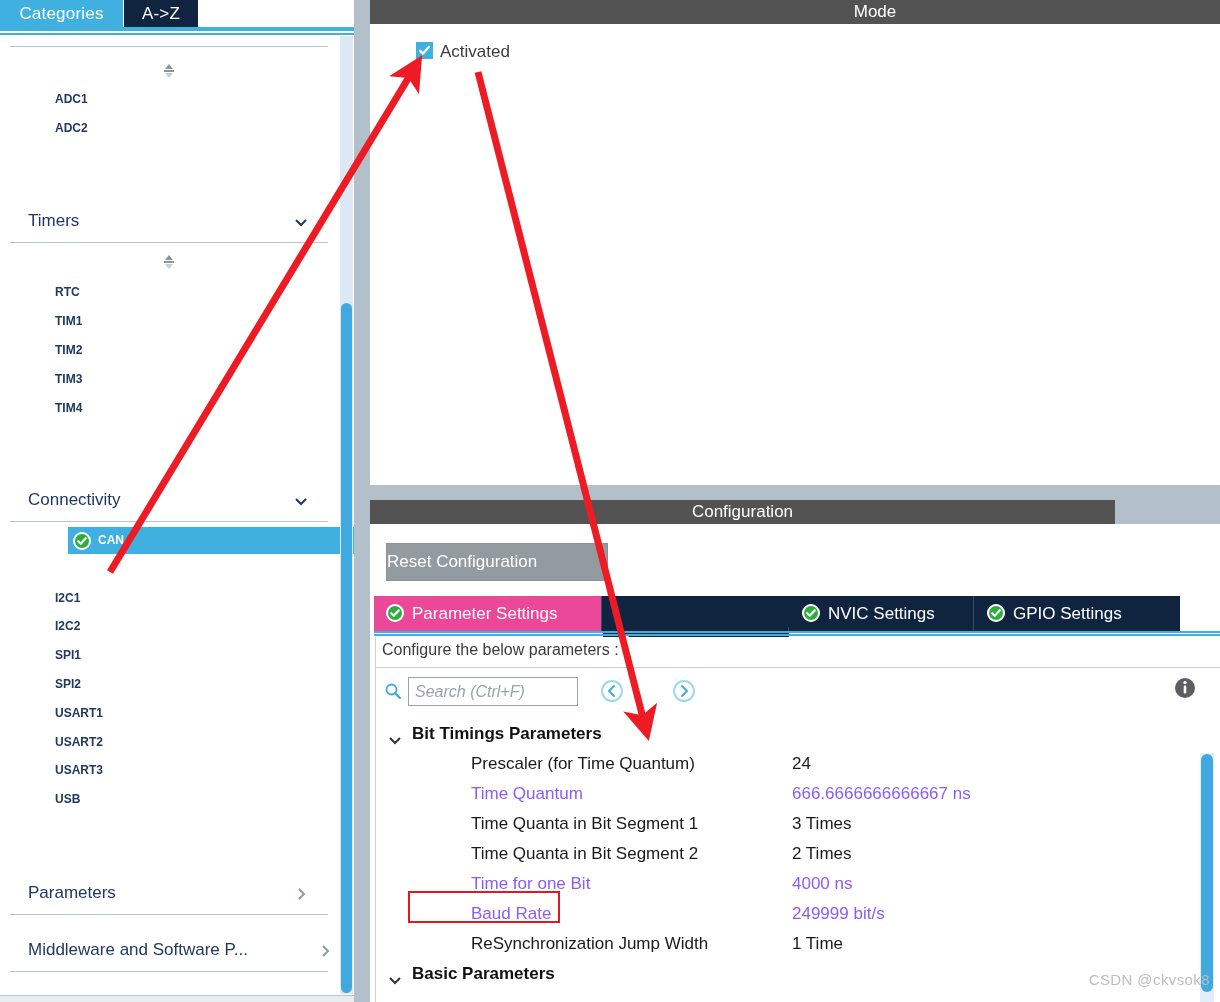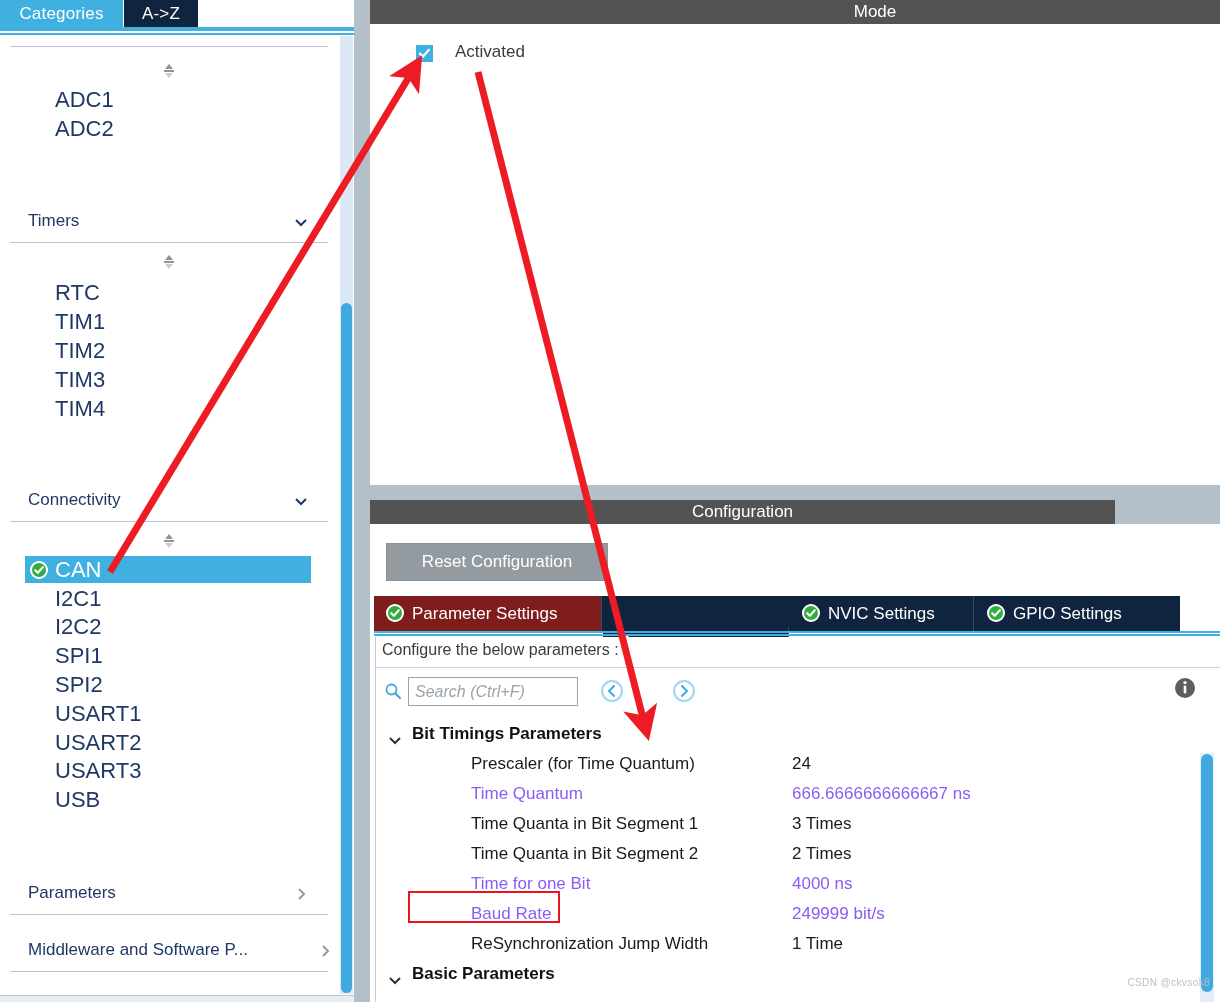--- a/index.html
+++ b/index.html
@@ -60,22 +60,23 @@
   }
   .chev svg { display: block; }
 
   .collapse-handle {
     position: absolute; left: 160px; width: 18px; height: 16px;
   }
   .collapse-handle svg { display: block; }
 
   .tree-item {
     position: absolute; left: 25px; width: 286px; height: 27px;
-    font-size: 22px; color: #1f3864; line-height: 27px;
+    font-size: 12px; color: #1f3864; line-height: 27px;
     padding-left: 30px;
+    font-weight: bold;
   }
   .tree-item.selected {
     background: #3fb0e0; color: #ffffff;
   }
   .ok-badge {
     position: absolute; left: 5px; top: 5px;
     width: 18px; height: 18px; border-radius: 50%;
     background: #ffffff; border: 0;
   }
   .ok-badge svg { display: block; }
@@ -107,52 +108,52 @@
     position: absolute; height: 24px; background: #535353;
     color: #ffffff; font-size: 17px; line-height: 24px; text-align: center;
   }
   #mode-title { left: 4px; top: 0; width: 1010px; }
   #mode-body {
     position: absolute; left: 4px; top: 24px; width: 850px; height: 461px;
     background: #ffffff;
   }
   .checkrow {
     position: absolute; left: 46px; top: 18px;
-    display: flex; align-items: flex-end; gap: 22px;
+    display: flex; align-items: flex-start; gap: 7px;
   }
   .chkbox {
     width: 17px; height: 17px; background: #3fb0e0; border: 0;
     display: flex; align-items: center; justify-content: center;
   }
   .chkbox svg { display: block; }
   .chk-label { font-size: 17px; color: #3c3c3c; }
 
   #config-title { left: 4px; top: 500px; width: 745px; }
   #config-body {
     position: absolute; left: 4px; top: 524px; width: 850px; height: 478px;
     background: #ffffff;
   }
 
   #reset-btn {
     position: absolute; left: 16px; top: 19px; width: 222px; height: 38px;
     background: #949ba0; border: 1px solid #8b9297;
-    color: #ffffff; font-size: 17px; line-height: 36px; text-align: center;
+    color: #ffffff; font-size: 17px; line-height: 36px; text-align: left;
   }
 
   #tabstrip {
     position: absolute; left: 4px; top: 72px; width: 806px; height: 35px;
     background: #10233f;
   }
   .ctab {
     position: absolute; top: 0; height: 35px; background: #10233f;
     color: #ffffff; font-size: 17px; line-height: 35px;
     padding-left: 38px; padding-right: 14px;
     border-right: 1px solid #34496b;
   }
-  .ctab.active { background: #7f1d1d; }
+  .ctab.active { background: #ec4899; }
   .ctab .ok-badge { left: 12px; top: 8px; }
   #tabstrip-underline {
     position: absolute; left: 4px; top: 107px; width: 846px; height: 2px;
     background: #3fb0e0;
   }
   #tabstrip-underline2 {
     position: absolute; left: 4px; top: 110px; width: 846px; height: 2px;
     background: #3fb0e0;
   }
 
@@ -206,21 +207,21 @@
     position: absolute; left: 824px; top: 116px; width: 14px; height: 358px;
     background: #e3eefa;
   }
   #right-scroll-thumb {
     position: absolute; left: 825px; top: 117px; width: 12px; height: 238px;
     background: #3fa9e0; border-radius: 6px;
   }
 
   #watermark {
     position: absolute; right: 10px; bottom: 14px;
-    font-size: 10px; color: #b9bfc4; letter-spacing: .4px;
+    font-size: 15px; color: #b9bfc4; letter-spacing: .4px;
   }
 
   #arrows { position: absolute; left: 0; top: 0; width: 1220px; height: 1002px; pointer-events: none; }
 </style>
 </head>
 <body>
 
 <div id="root">
 
   <div id="left-panel">
@@ -295,21 +296,21 @@
           </span>
         </div>
         <div class="collapse-handle" style="top:498px;">
           <svg width="18" height="16" viewBox="0 0 18 16">
             <path d="M9 1 L13 6 L5 6 Z" fill="#8d9399"></path>
             <rect x="4" y="7" width="10" height="2" fill="#8d9399"></rect>
             <path d="M5 10 L13 10 L9 15 Z" fill="#c9ced2"></path>
           </svg>
         </div>
 
-        <div class="tree-item selected" style="top:521px;">
+        <div class="tree-item selected" style="top:492px;margin-left:43px;">
           <span class="ok-badge">
             <svg width="18" height="18" viewBox="0 0 18 18">
               <circle cx="9" cy="9" r="8.5" fill="#ffffff"></circle>
               <circle cx="9" cy="9" r="7" fill="#2fae3e"></circle>
               <path d="M5.2 9.2 L7.8 11.8 L12.8 6.2" fill="none" stroke="#ffffff" stroke-width="2.1" stroke-linecap="round" stroke-linejoin="round"></path>
             </svg>
           </span>
           <span>CAN</span>
         </div>
         <div class="tree-item" style="top:550px;">

